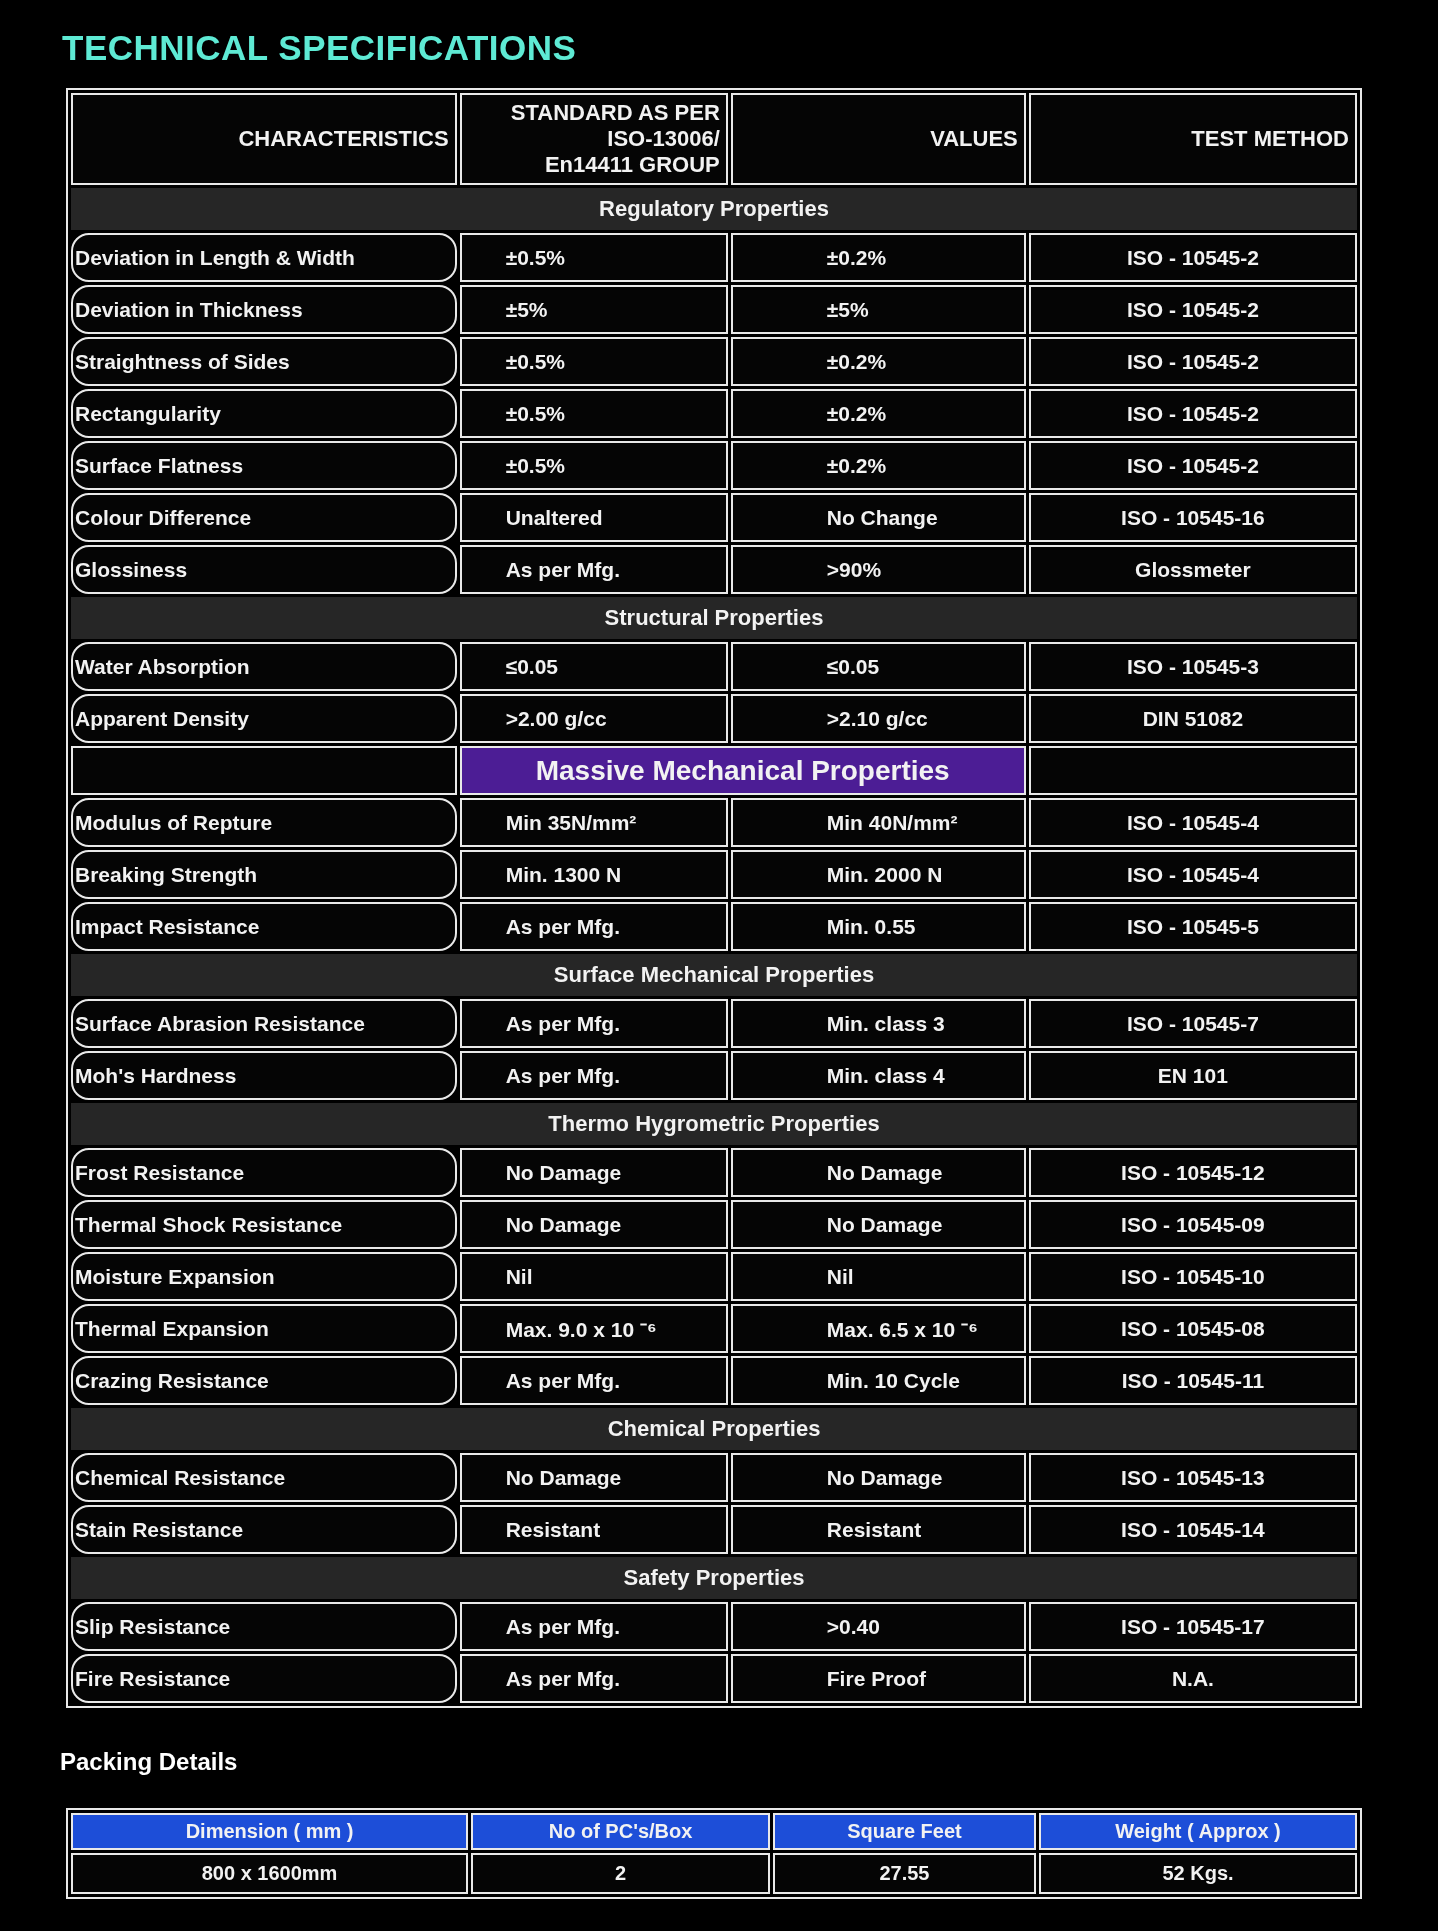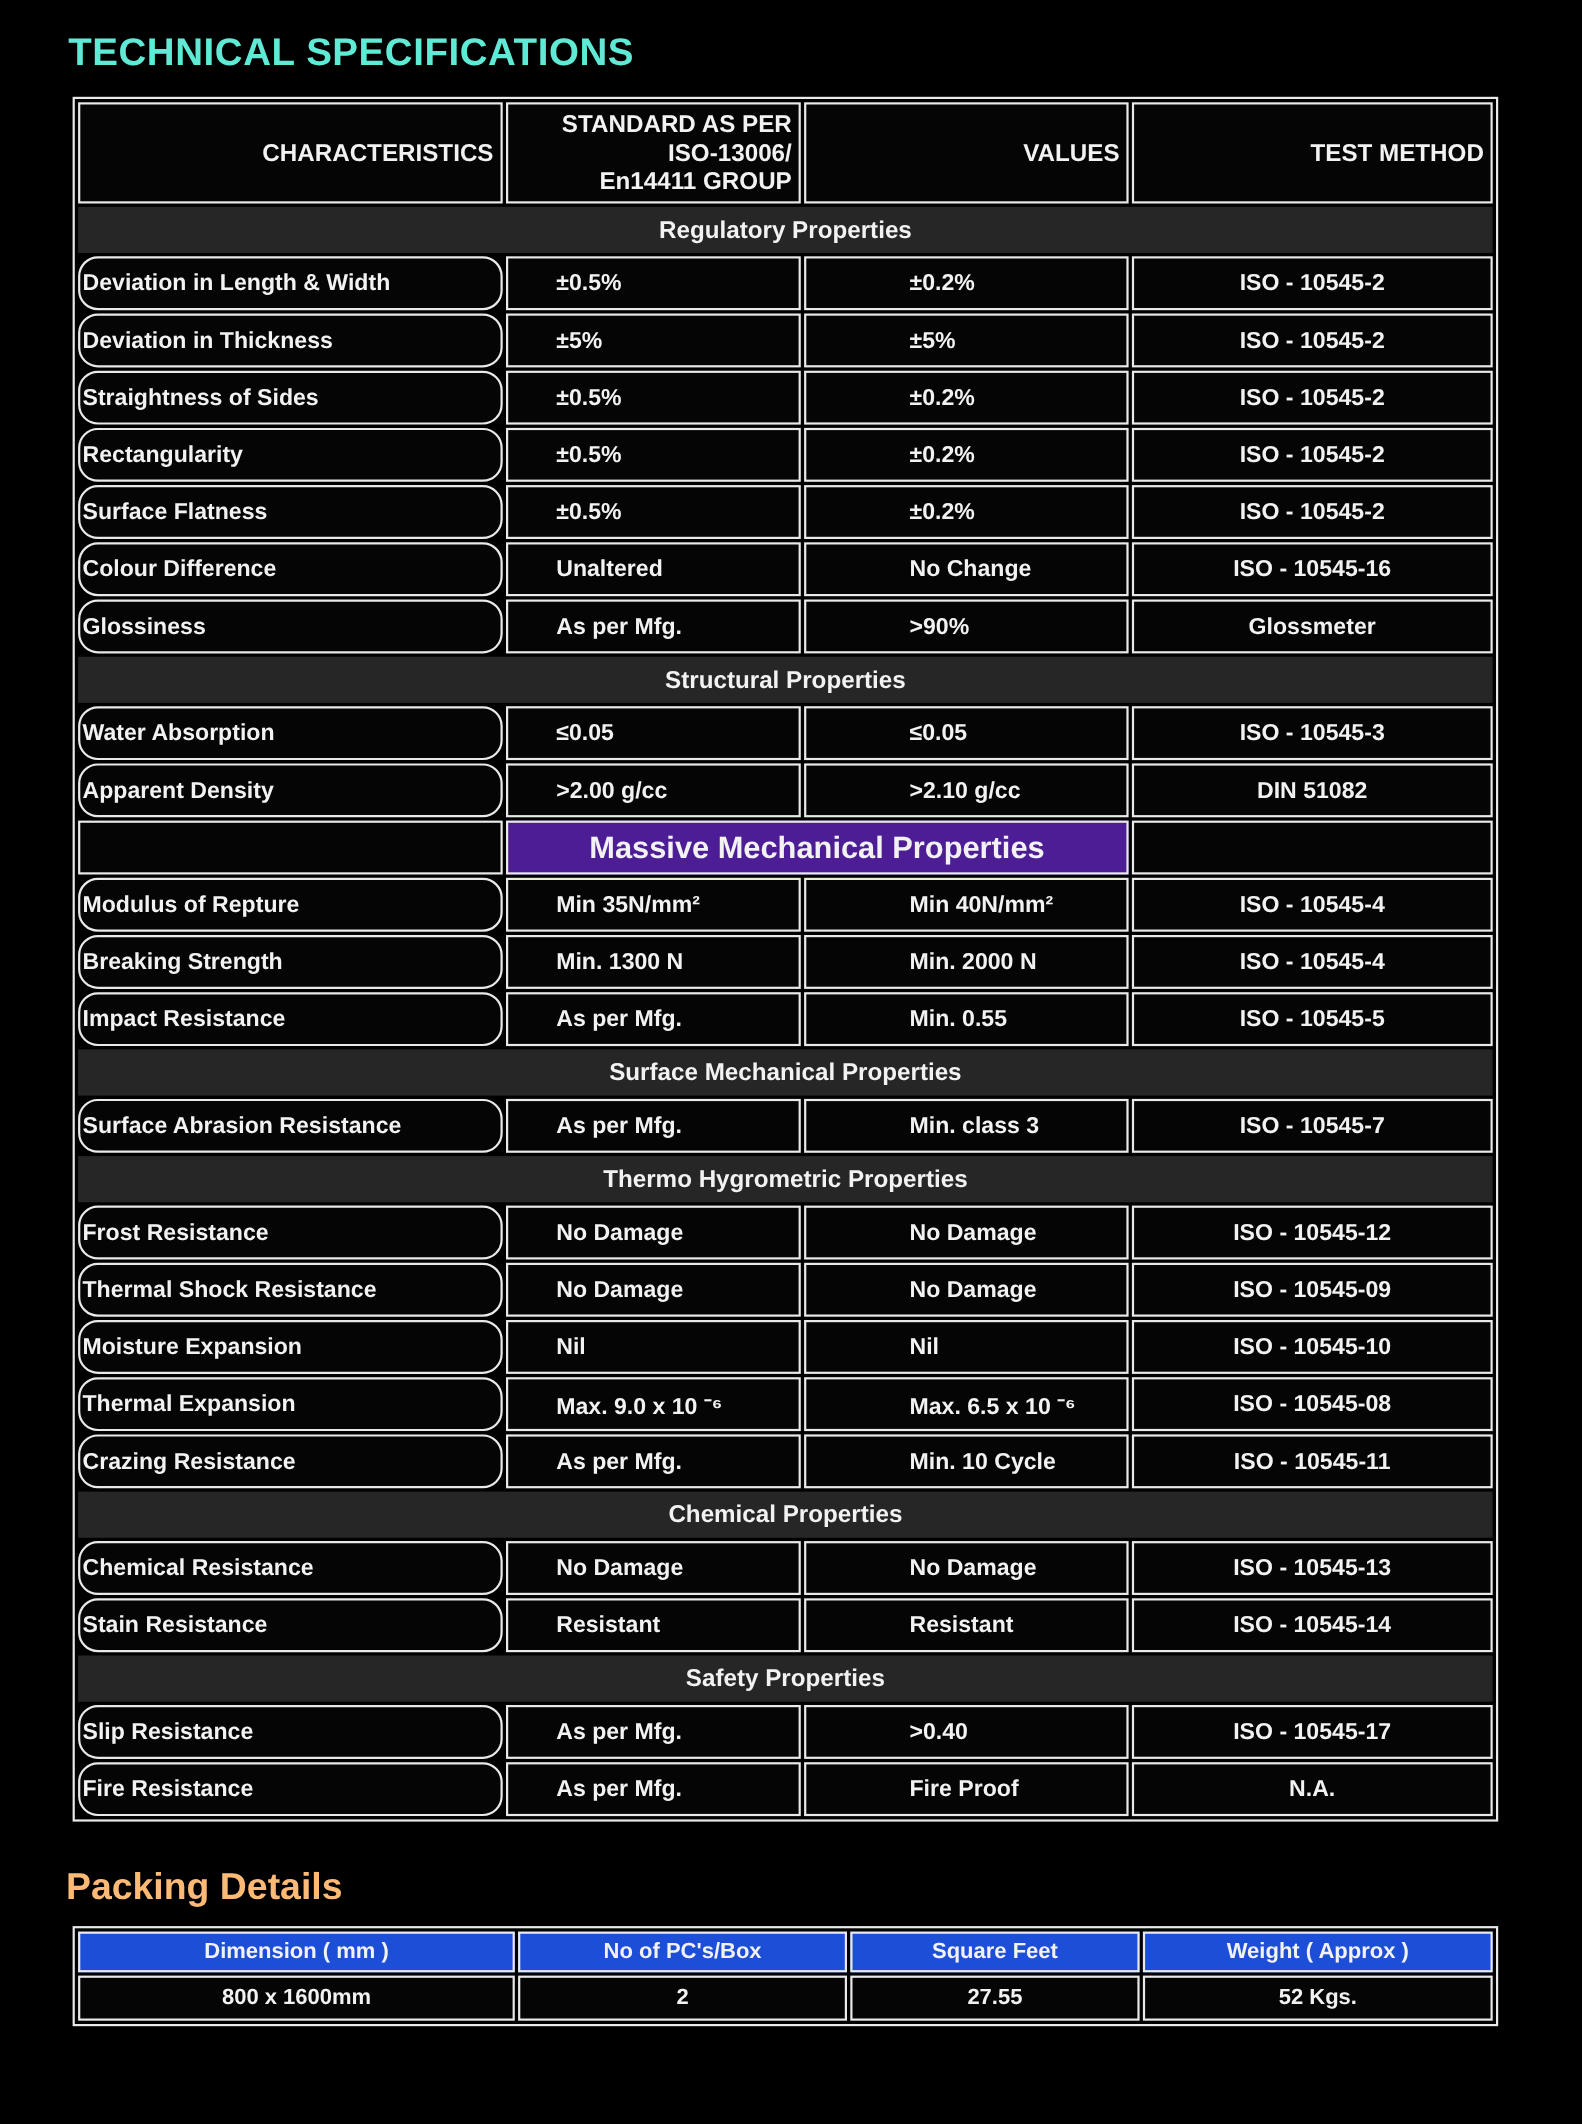--- a/index.html
+++ b/index.html
@@ -86,25 +86,25 @@
     font-weight: bold;
     text-align: center;
     vertical-align: middle;
   }
   table.spec td.empty {
     border: 2px solid #e9e9e9;
     background: #050505;
   }
 
   h2.packing-title {
-    color: #fdba74;
-    font-size: 34px;
+    color: #ffffff;
+    font-size: 24px;
     font-weight: bold;
     margin: 0;
-    padding: 40px 0 16px 60px;
+    padding: 40px 0 32px 60px;
     text-shadow: 1px 2px 2px rgba(0,0,0,0.85);
   }
   table.pack {
     border-collapse: separate;
     border-spacing: 3px;
     table-layout: fixed;
     width: 1296px;
     margin: 0 0 0 66px;
     border: 2px solid #e9e9e9;
     background: #000000;
@@ -241,20 +241,26 @@
           <td class="cell c4">ISO - 10545-5</td>
         </tr>
         <tr>
           <td colspan="4" class="section-full">Surface Mechanical Properties</td>
         </tr>
         <tr>
           <td class="cell c1">Surface Abrasion Resistance</td>
           <td class="cell c2">As per Mfg.</td>
           <td class="cell c3">Min. class 3</td>
           <td class="cell c4">ISO - 10545-7</td>
+        </tr>
+        <tr>
+          <td class="cell c1">Moh's Hardness</td>
+          <td class="cell c2">As per Mfg.</td>
+          <td class="cell c3">Min. class 4</td>
+          <td class="cell c4">EN 101</td>
         </tr>
         <tr>
           <td colspan="4" class="section-full">Thermo Hygrometric Properties</td>
         </tr>
         <tr>
           <td class="cell c1">Frost Resistance</td>
           <td class="cell c2">No Damage</td>
           <td class="cell c3">No Damage</td>
           <td class="cell c4">ISO - 10545-12</td>
         </tr>

